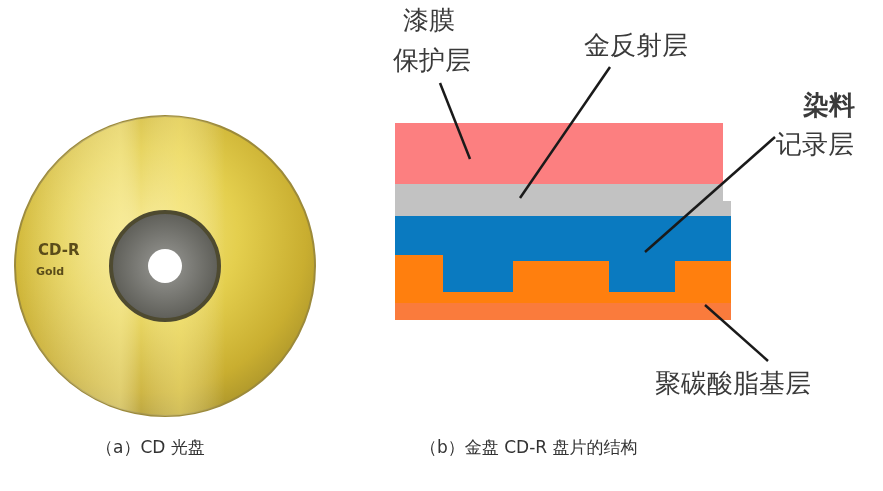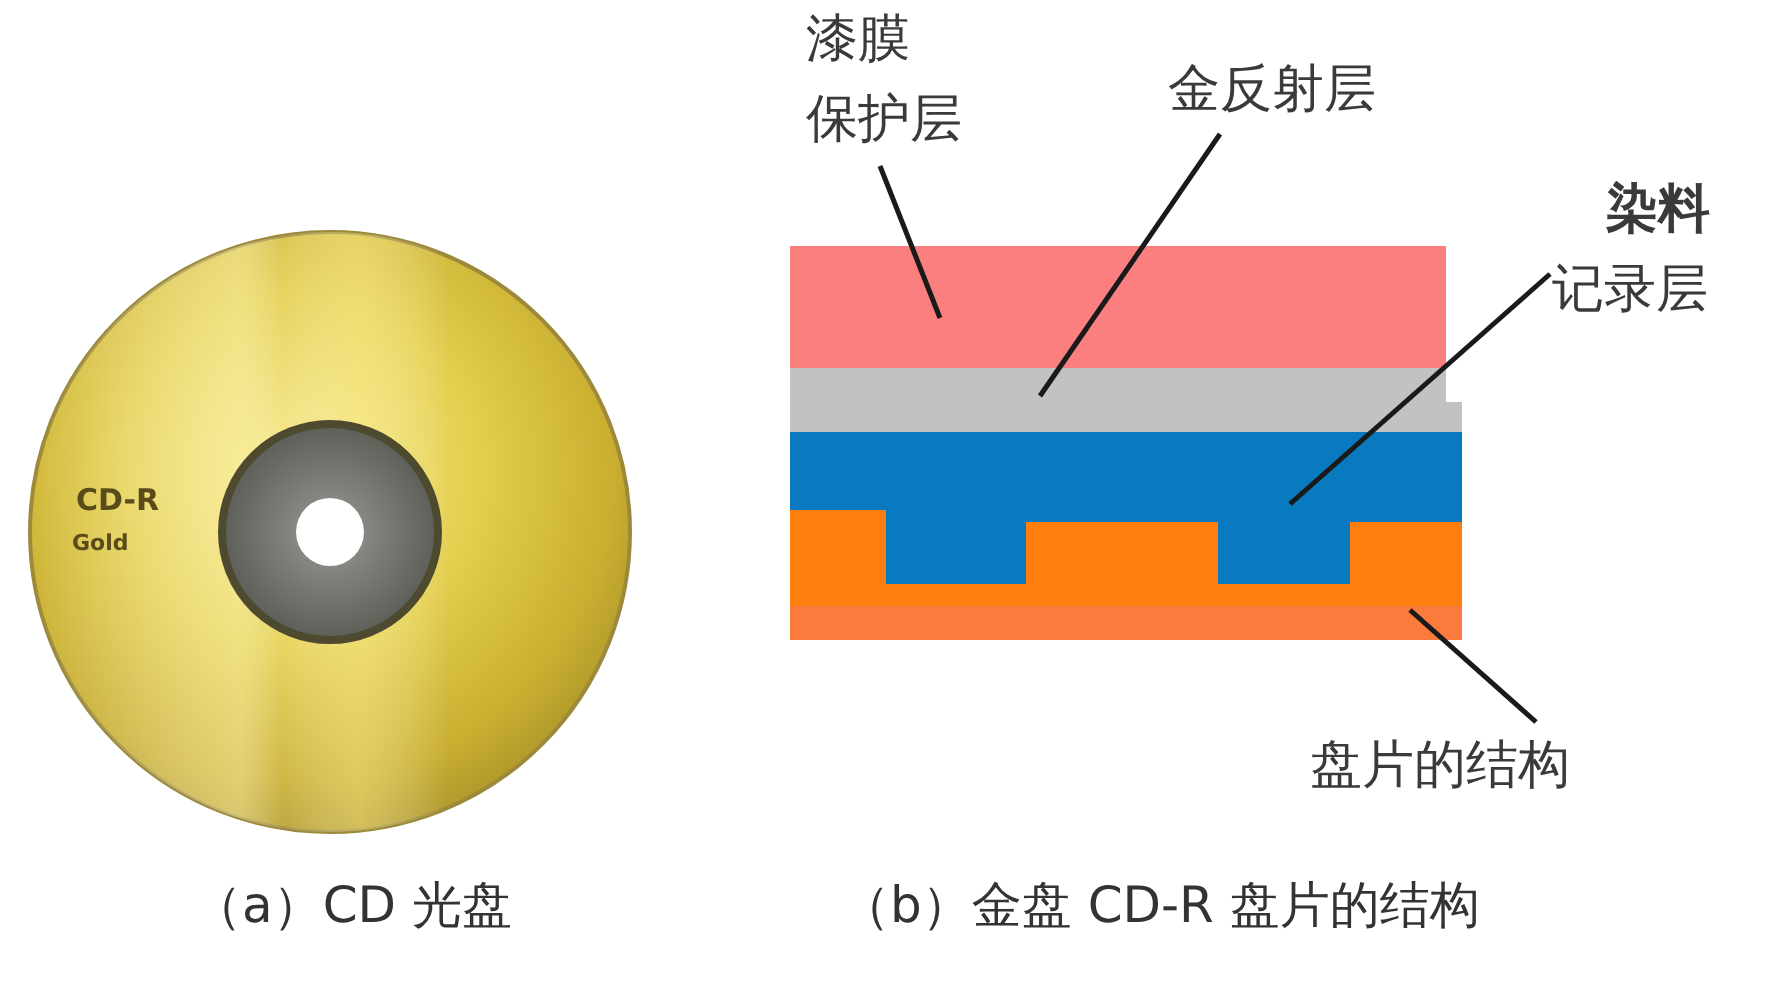--- a/index.html
+++ b/index.html
@@ -1,21 +1,21 @@
 <!DOCTYPE html>
 <html><head>
 <meta charset="utf-8">
 <style>
   html, body { margin:0; padding:0; background:#ffffff; }
   body { width:883px; height:491px; position:relative; overflow:hidden;
          font-family:"DejaVu Serif", "Liberation Serif", serif; color:#333; }
   .abs { position:absolute; }
   .label { position:absolute; font-size:26px; line-height:32px; color:#3a3a3a;
            font-family:"DejaVu Sans", "Liberation Sans", sans-serif; white-space:nowrap; }
-  .caption { position:absolute; font-size:25px; color:#333; white-space:nowrap;
+  .caption { position:absolute; font-size:17px; color:#333; white-space:nowrap;
              font-family:"DejaVu Sans", "Liberation Sans", sans-serif; }
 </style>
 </head>
 <body>
 
 <div>
   <svg class="abs" style="left:0;top:0" width="360" height="430">
     <defs>
       <radialGradient id="gold" cx="45%" cy="40%" r="65%">
         <stop offset="0%" stop-color="#f7e98a"></stop>
@@ -59,20 +59,20 @@
 
     <rect x="395" y="123" width="328" height="61" fill="#fc7f80"></rect>
 
     <line x1="440" y1="83" x2="470" y2="159" stroke="#1a1a1a" stroke-width="2.5"></line>
     <line x1="610" y1="67" x2="520" y2="198" stroke="#1a1a1a" stroke-width="2.5"></line>
     <line x1="775" y1="137" x2="645" y2="252" stroke="#1a1a1a" stroke-width="2.5"></line>
     <line x1="705" y1="305" x2="768" y2="361" stroke="#1a1a1a" stroke-width="2.5"></line>
   </svg>
 
   <div class="label" style="left:403px;top:4px;">漆膜</div>
-  <div class="label" style="left:403px;top:44px;">保护层</div>
+  <div class="label" style="left:393px;top:44px;">保护层</div>
   <div class="label" style="left:584px;top:29px;">金反射层</div>
   <div class="label" style="left:803px;top:89px;font-weight:bold;">染料</div>
   <div class="label" style="left:776px;top:129px;font-family:Liberation Serif, serif;">记录层</div>
-  <div class="label" style="left:655px;top:367px;">盘片的结构</div>
+  <div class="label" style="left:655px;top:367px;">聚碳酸脂基层</div>
 
   <div class="caption" style="left:420px;top:436px;">（b）金盘 CD-R 盘片的结构</div>
 </div>
 
 </body></html>

